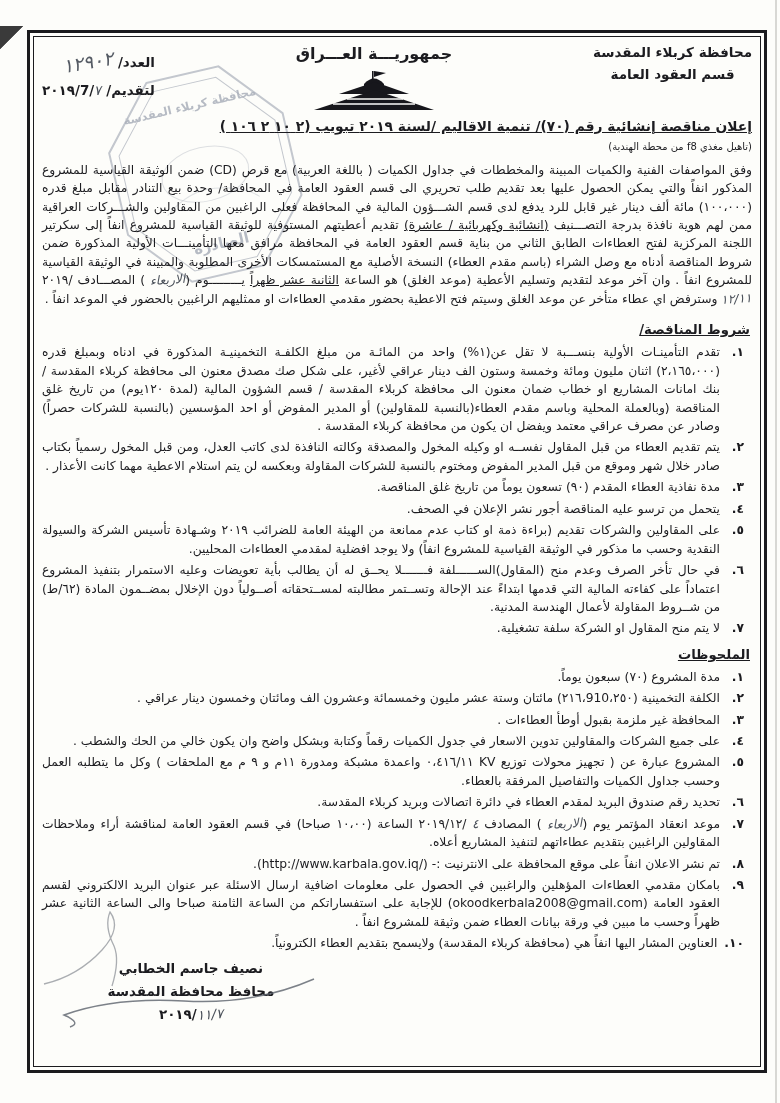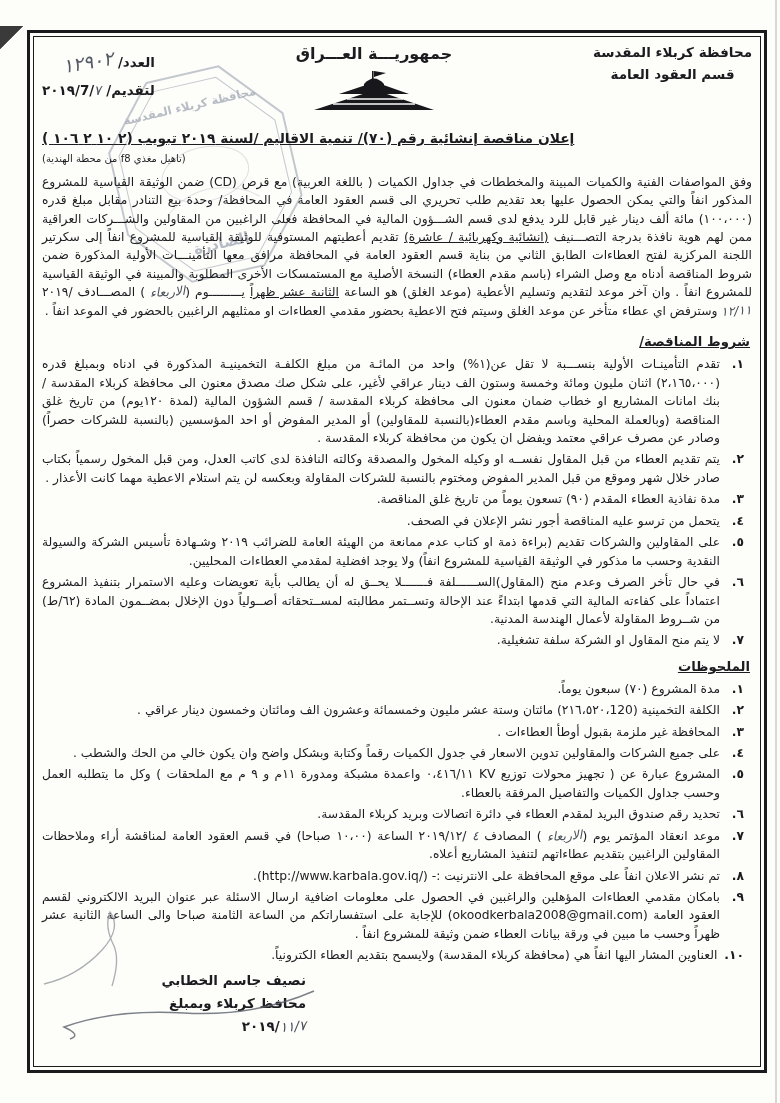--- a/index.html
+++ b/index.html
@@ -25,33 +25,33 @@
   .header{display:flex;justify-content:space-between;align-items:flex-start;margin-bottom:2px;}
   .h-right{font-weight:bold;font-size:13.5px;text-align:center;line-height:1.6;}
   .h-center{text-align:center;font-weight:bold;font-size:16px;}
   .h-center svg{display:block;margin:4px auto 0;}
   .h-left{font-weight:bold;font-size:13.5px;line-height:1.9;}
   .hand{font-style:italic;color:#4a5059;font-weight:normal;display:inline-block;transform:rotate(-4deg);}
   .hand-num{font-size:19px;transform:rotate(-10deg) translateY(2px);letter-spacing:2px;color:#555b64;}
   
   .stamp{position:absolute;left:90px;top:46px;pointer-events:none;opacity:.8;}
   
-  .title{text-align:left;margin-top:14px;}
+  .title{text-align:right;margin-top:2px;}
   .title .t1{font-weight:bold;font-size:13.8px;text-decoration:underline;display:inline-block;}
   .title .t2{font-weight:bold;font-size:14.2px;margin-top:3px;}
   .title .t3{font-weight:normal;font-size:10px;margin-top:2px;}
   
   .intro{text-align:justify;margin-top:7px;}
   .uline{text-decoration:underline;}
   .sec-head{font-weight:bold;font-size:13.2px;text-decoration:underline;margin:7px 2px 3px;}
   .li{display:flex;gap:7px;margin:2px 8px 3px 0;text-align:justify;}
   .li .num{flex:0 0 auto;min-width:17px;font-weight:bold;}
   .li .txt{flex:1;}
   
-  .signature{position:relative;width:230px;margin:4px auto 0 34px;text-align:right;font-weight:bold;font-size:13.5px;line-height:1.7;}
+  .signature{position:relative;width:230px;margin:4px auto 0 34px;text-align:center;font-weight:bold;font-size:13.5px;line-height:1.7;}
   .sig-swoosh{position:absolute;left:-20px;top:2px;pointer-events:none;}
   .margin-scribble{position:absolute;left:34px;top:888px;pointer-events:none;}
 </style>
 </head>
 <body>
 
 <div class="page" dir="rtl">
   <div class="edge-right"></div>
   <div class="edge-corner"></div>
   <div class="frame-outer"></div>
@@ -147,21 +147,21 @@
     </div>
 
     <div class="sec-head">الملحوظات</div>
     <div>
       <div class="li">
           <span class="num">١.</span>
           <span class="txt">مدة المشروع (٧٠) سبعون يوماً.</span>
         </div>
       <div class="li">
           <span class="num">٢.</span>
-          <span class="txt">الكلفة التخمينية (٢١٦،٥٢٠،120) مائتان وستة عشر مليون  وخمسمائة وعشرون الف ومائتان وخمسون دينار عراقي .</span>
+          <span class="txt">الكلفة التخمينية (٢١٦،910،٢٥٠) مائتان وستة عشر مليون  وخمسمائة وعشرون الف ومائتان وخمسون دينار عراقي .</span>
         </div>
       <div class="li">
           <span class="num">٣.</span>
           <span class="txt">المحافظة غير ملزمة بقبول أوطأ العطاءات .</span>
         </div>
       <div class="li">
           <span class="num">٤.</span>
           <span class="txt">على جميع الشركات والمقاولين تدوين الاسعار في جدول الكميات رقماً وكتابة وبشكل واضح  وان يكون خالي من الحك والشطب .</span>
         </div>
       <div class="li">
@@ -188,21 +188,21 @@
           <span class="num">١٠.</span>
           <span class="txt">العناوين المشار اليها انفاً هي (محافظة كربلاء المقدسة) ولايسمح بتقديم العطاء الكترونياً.</span>
         </div>
     </div>
 
     <div class="signature">
       <svg class="sig-swoosh" width="280" height="70" viewBox="0 0 280 70">
         <path d="M258,20 q-60,26 -130,22 q-70,-4 -120,14 q18,8 6,12" fill="none" stroke="#5b616b" stroke-width="1.4" opacity="0.8"></path>
       </svg>
       <div>نصيف جاسم الخطابي</div>
-      <div>محافظ كربلاء وبمبلغ</div>
+      <div>محافظ محافظة المقدسة</div>
       <div><span dir="ltr"><span>٢٠١٩/</span><span class="hand">١١/٧</span></span></div>
     </div>
   </div>
 
   <svg class="margin-scribble" width="130" height="110" viewBox="0 0 130 110">
     <path d="M10,96 q34,-8 58,-34 q20,-22 8,-38 q-6,14 4,34 q6,14 -2,40" fill="none" stroke="#8d9198" stroke-width="1.3" opacity="0.75"></path>
   </svg>
 </div>
 
 </body></html>

